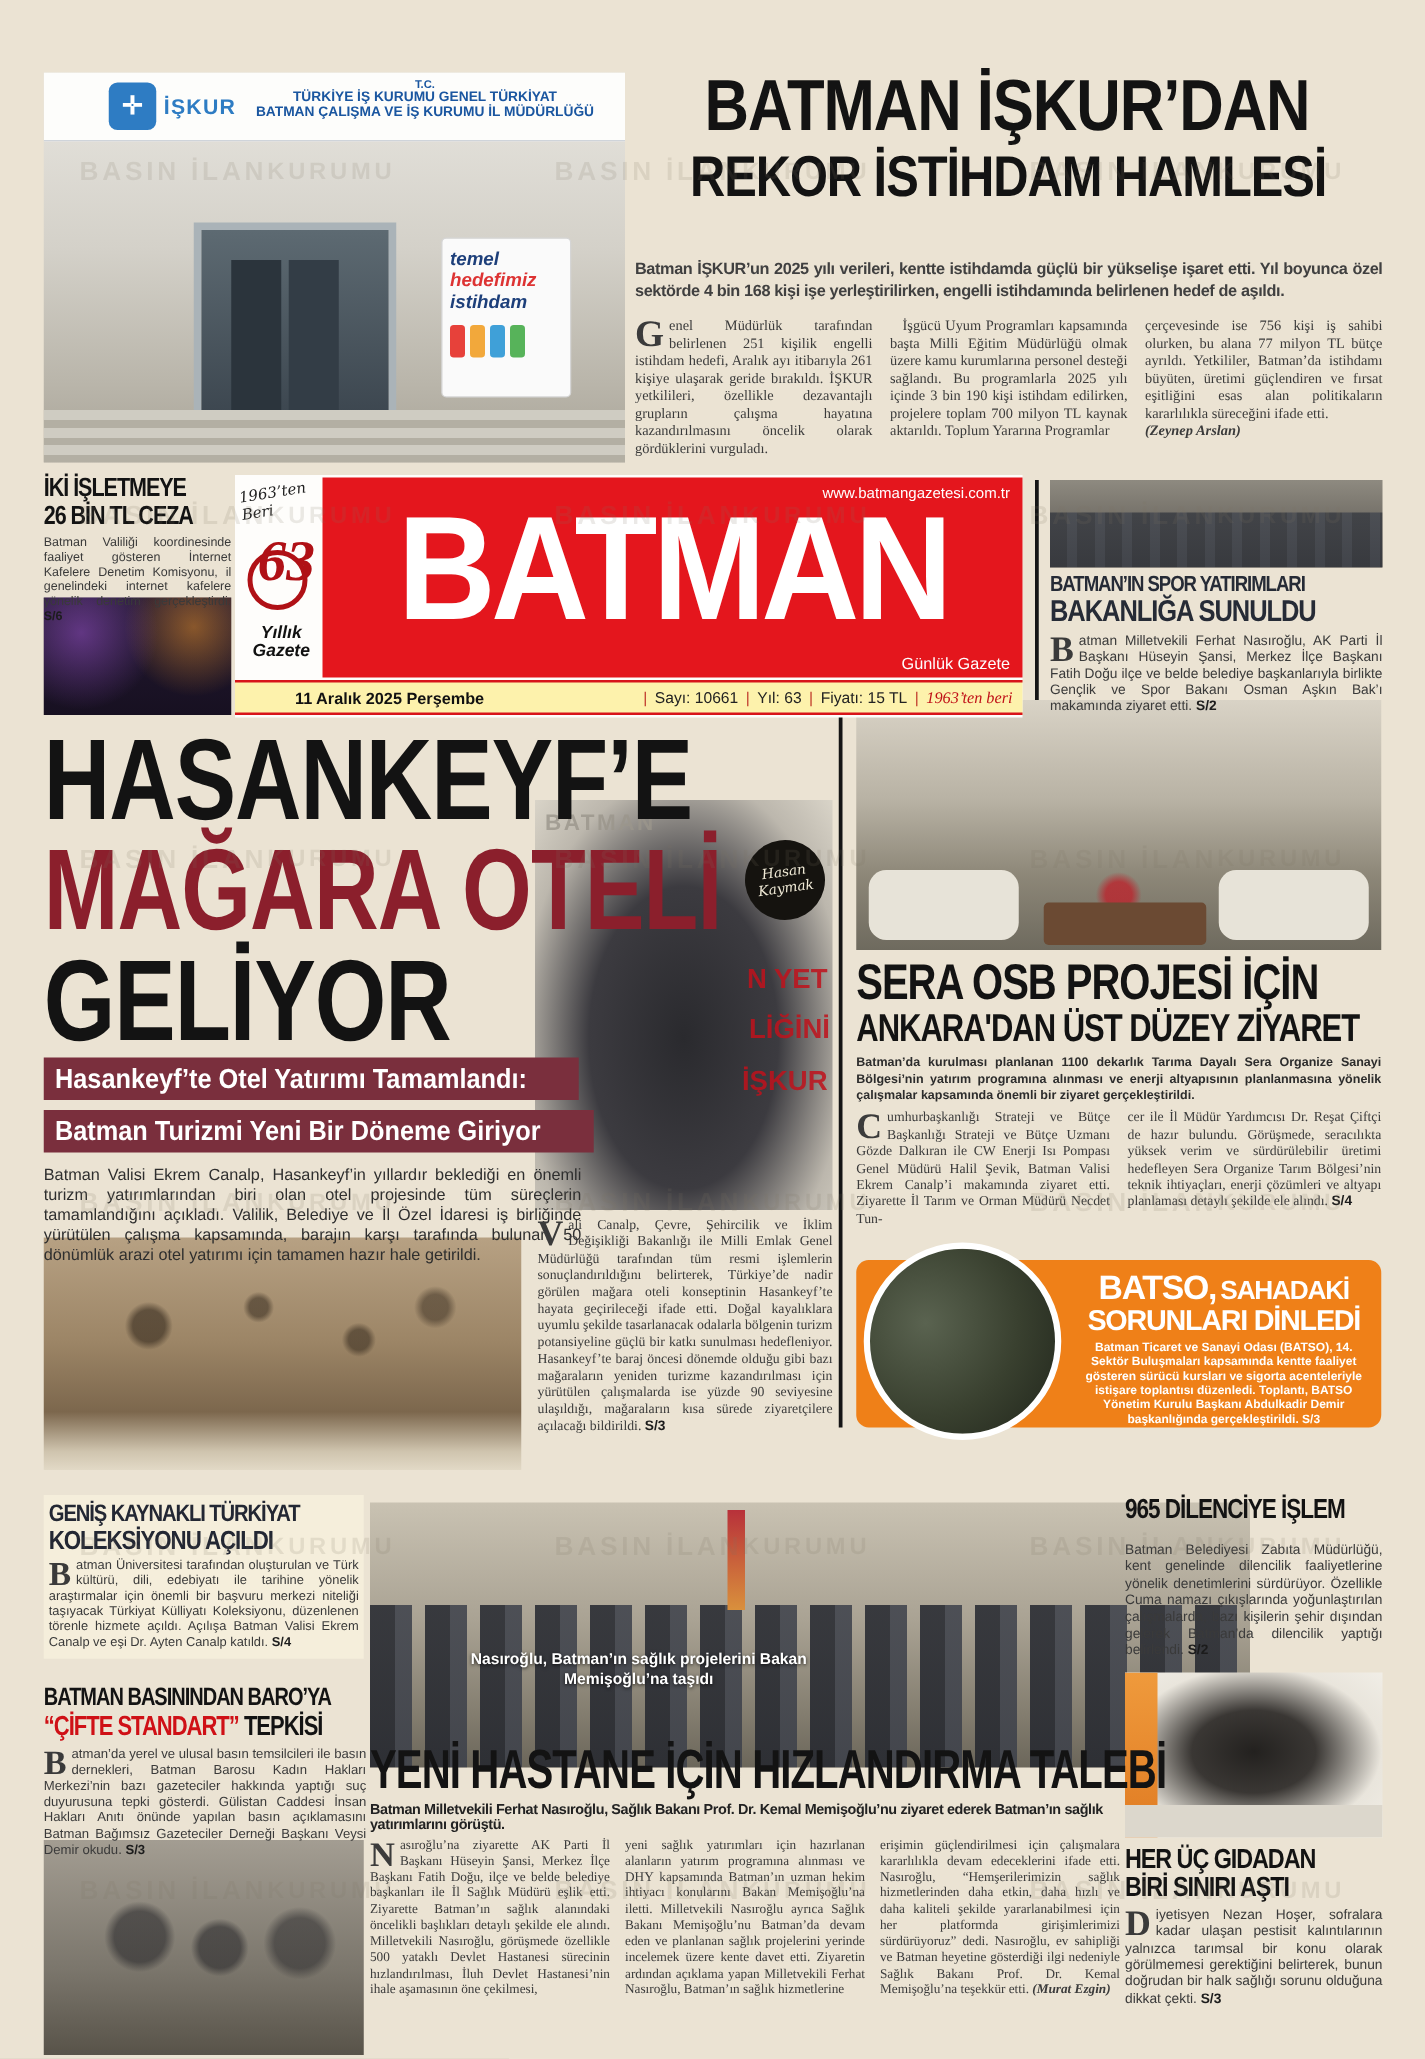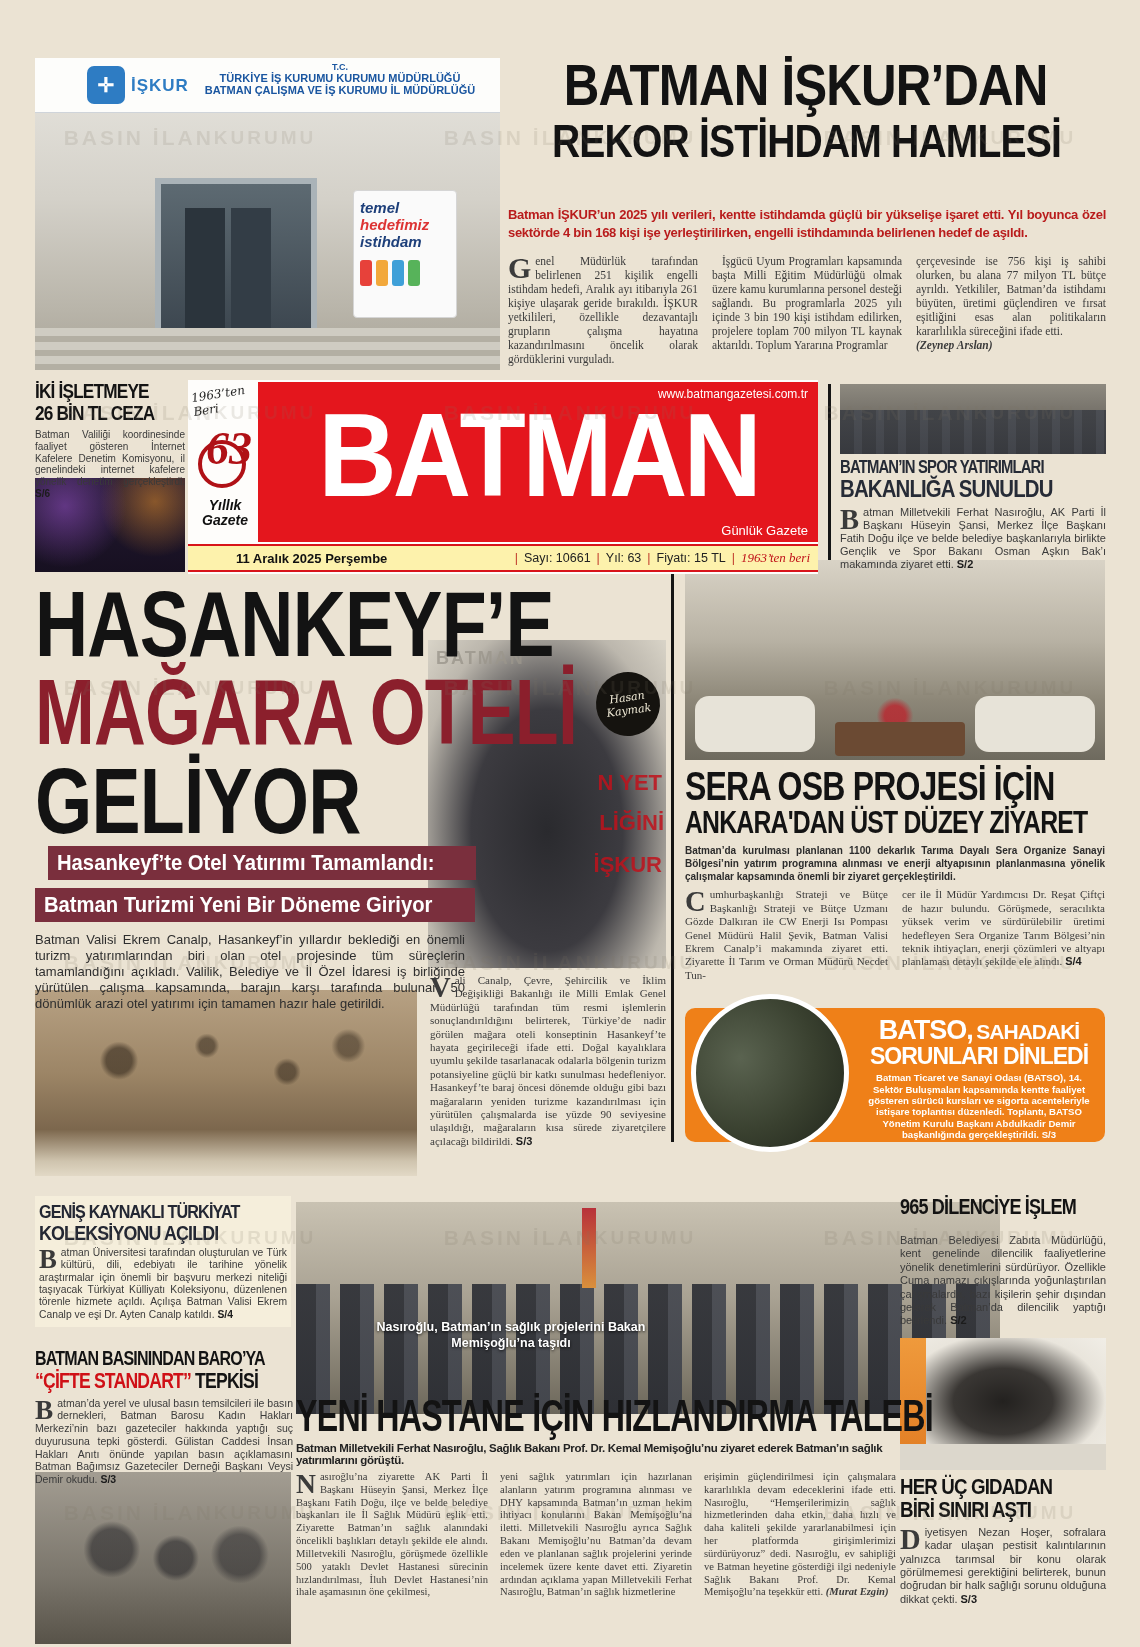--- a/index.html
+++ b/index.html
@@ -32,21 +32,21 @@
 <body>
 
 <div id="page">
 
   <div class="ph" style="left:35px;top:58px;width:465px;height:312px;background:linear-gradient(180deg,#e8e6e0 0%,#d4d1c9 45%,#b9b5aa 80%,#a7a296 100%);">
     <div class="abs" style="left:0;top:0;width:100%;height:54px;background:#fdfdfb;border-bottom:1px solid #cfd4da;"></div>
     <div class="abs" style="left:52px;top:8px;width:38px;height:38px;background:#2e7cc3;border-radius:7px;color:#fff;font-weight:bold;font-size:20px;text-align:center;line-height:38px;">✛</div>
     <div class="abs" style="left:96px;top:18px;color:#2e7cc3;font-weight:bold;font-size:17px;letter-spacing:1px;">İŞKUR</div>
     <div class="abs" style="left:150px;top:4px;width:310px;text-align:center;color:#1a56a0;">
       <div style="font-size:9px;font-weight:bold;">T.C.</div>
-      <div style="font-size:11px;font-weight:bold;">TÜRKİYE İŞ KURUMU KURUMU MÜDÜRLÜĞÜ</div>
+      <div style="font-size:11px;font-weight:bold;">TÜRKİYE İŞ KURUMU GENEL TÜRKİYAT</div>
       <div style="font-size:11px;font-weight:bold;">BATMAN ÇALIŞMA VE İŞ KURUMU İL MÜDÜRLÜĞÜ</div>
     </div>
 
     <div class="abs" style="left:120px;top:120px;width:150px;height:150px;background:linear-gradient(180deg,#5d6a72 0%,#3c464f 100%);border:6px solid #aab3b8;"></div>
     <div class="abs" style="left:150px;top:150px;width:40px;height:120px;background:#2b343c;"></div>
     <div class="abs" style="left:196px;top:150px;width:40px;height:120px;background:#333d46;"></div>
     <div class="abs" style="left:0;top:270px;width:100%;height:42px;background:repeating-linear-gradient(180deg,#cfccc2 0 8px,#b3afa3 8px 14px);"></div>
 
     <div class="abs" style="left:318px;top:132px;width:104px;height:128px;background:#fafafa;border:1px solid #d5d5d5;border-radius:4px;padding:8px 6px;box-sizing:border-box;color:#1d3f7a;font-style:italic;font-weight:bold;">
       <div style="font-size:15px;">temel</div>
@@ -58,21 +58,21 @@
         <span style="width:12px;height:26px;background:#3fa0d8;border-radius:3px;"></span>
         <span style="width:12px;height:26px;background:#57b35a;border-radius:3px;"></span>
       </div>
     </div>
   </div>
 
   <div class="abs z2" style="left:505px;top:56px;width:602px;text-align:center;">
     <div class="hl" style="font-size:58px;"><span class="cond-c" style="transform:scaleX(.85);">BATMAN İŞKUR’DAN</span></div>
     <div class="hl" style="font-size:46px;margin-top:4px;"><span class="cond-c" style="transform:scaleX(.85);">REKOR İSTİHDAM HAMLESİ</span></div>
   </div>
-  <p class="abs z2 just" style="left:508px;top:206px;width:598px;font-size:13px;font-weight:bold;letter-spacing:-.3px;line-height:1.35;color:#b91c1c;">Batman İŞKUR’un 2025 yılı verileri, kentte istihdamda güçlü bir yükselişe işaret etti. Yıl boyunca özel sektörde 4 bin 168 kişi işe yerleştirilirken, engelli istihdamında belirlenen hedef de aşıldı.</p>
+  <p class="abs z2 just" style="left:508px;top:206px;width:598px;font-size:13px;font-weight:bold;letter-spacing:-.3px;line-height:1.35;color:#404040;">Batman İŞKUR’un 2025 yılı verileri, kentte istihdamda güçlü bir yükselişe işaret etti. Yıl boyunca özel sektörde 4 bin 168 kişi işe yerleştirilirken, engelli istihdamında belirlenen hedef de aşıldı.</p>
   <div class="abs z2" style="left:508px;top:254px;width:598px;display:flex;gap:14px;">
     <p class="serif just dc" style="flex:1;font-size:11.5px;line-height:1.22;"><span>Genel Müdürlük tarafından belirlenen 251 kişilik engelli istihdam hedefi, Aralık ayı itibarıyla 261 kişiye ulaşarak geride bırakıldı. İŞKUR yetkilileri, özellikle dezavantajlı grupların çalışma hayatına kazandırılmasını öncelik olarak gördüklerini vurguladı.</span></p>
     <p class="serif just" style="flex:1;font-size:11.5px;line-height:1.22;text-indent:10px;"><span>İşgücü Uyum Programları kapsamında başta Milli Eğitim Müdürlüğü olmak üzere kamu kurumlarına personel desteği sağlandı. Bu programlarla 2025 yılı içinde 3 bin 190 kişi istihdam edilirken, projelere toplam 700 milyon TL kaynak aktarıldı. Toplum Yararına Programlar</span></p>
     <p class="serif just" style="flex:1;font-size:11.5px;line-height:1.22;"><span>çerçevesinde ise 756 kişi iş sahibi olurken, bu alana 77 milyon TL bütçe ayrıldı. Yetkililer, Batman’da istihdamı büyüten, üretimi güçlendiren ve fırsat eşitliğini esas alan politikaların kararlılıkla süreceğini ifade etti.</span>
        <b class="abs" style="position:static;display:block;font-style:italic;">(Zeynep Arslan)</b></p>
   </div>
 
   <div class="abs z2" style="left:35px;top:380px;width:150px;">
     <div class="hl" style="font-size:21px;line-height:1.05;">
       <span class="cond" style="transform:scaleX(.82);white-space:nowrap;">İKİ İŞLETMEYE</span><br>
@@ -133,21 +133,21 @@
   </div>
 
   <div class="abs z2" style="left:35px;top:580px;width:632px;">
     <div class="hl" style="font-size:92px;line-height:.96;">
       <span class="cond" style="transform:scaleX(.8);white-space:nowrap;">HASANKEYF’E</span></div>
     <div class="hl" style="font-size:92px;line-height:.96;color:#8b1f2c;">
       <span class="cond" style="transform:scaleX(.78);white-space:nowrap;">MAĞARA OTELİ</span></div>
     <div class="hl" style="font-size:92px;line-height:.96;">
       <span class="cond" style="transform:scaleX(.8);white-space:nowrap;">GELİYOR</span></div>
   </div>
-  <div class="abs z2 kicker" style="left:48px;top:846px;font-size:22px;">
+  <div class="abs z2 kicker" style="left:35px;top:846px;font-size:22px;">
     <span class="cond" style="transform:scaleX(.92);">Hasankeyf’te Otel Yatırımı Tamamlandı:</span></div>
   <div class="abs z2 kicker" style="left:35px;top:888px;font-size:22px;">
     <span class="cond" style="transform:scaleX(.92);">Batman Turizmi Yeni Bir Döneme Giriyor</span></div>
   <p class="abs z2 just" style="left:35px;top:932px;width:430px;font-size:13px;line-height:1.24;color:#2e2e2e;">Batman Valisi Ekrem Canalp, Hasankeyf’in yıllardır beklediği en önemli turizm yatırımlarından biri olan otel projesinde tüm süreçlerin tamamlandığını açıkladı. Valilik, Belediye ve İl Özel İdaresi iş birliğinde yürütülen çalışma kapsamında, barajın karşı tarafında bulunan 50 dönümlük arazi otel yatırımı için tamamen hazır hale getirildi.</p>
 
   <div class="ph" style="left:428px;top:640px;width:238px;height:328px;background:
        radial-gradient(ellipse at 50% 58%,#2a2a2e 0%,#3c3b40 45%,#bcb7ad 78%,#d9d4c8 100%);">
     <div class="abs" style="left:8px;top:8px;color:#9b968c;font-weight:bold;font-size:18px;letter-spacing:2px;opacity:.8;">BATMAN</div>
     <div class="abs" style="right:6px;top:32px;width:64px;height:64px;background:#15130f;border-radius:50%;color:#f0ead6;
          font-family:'DejaVu Serif',serif;font-style:italic;font-size:11px;display:flex;align-items:center;justify-content:center;text-align:center;transform:rotate(-8deg);">

